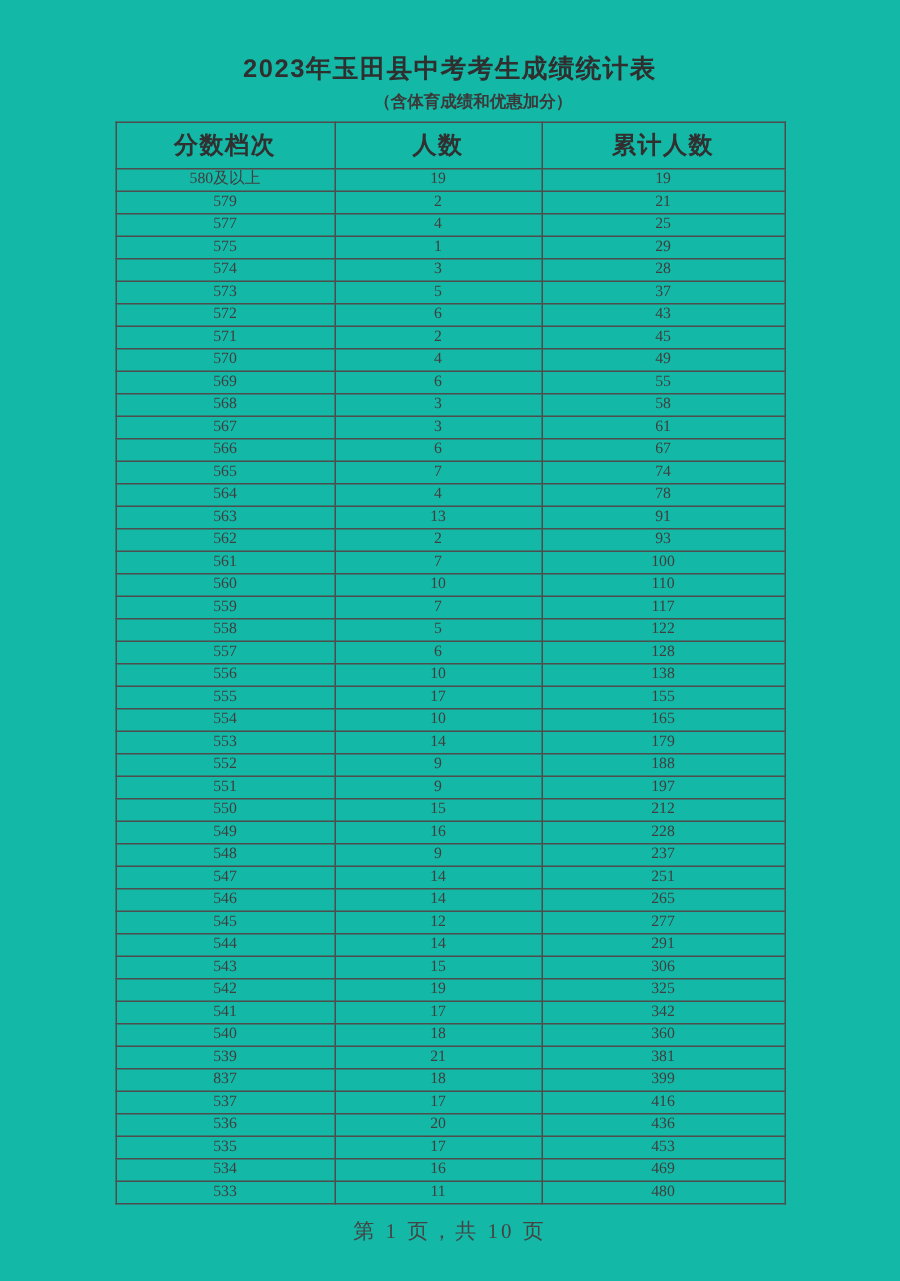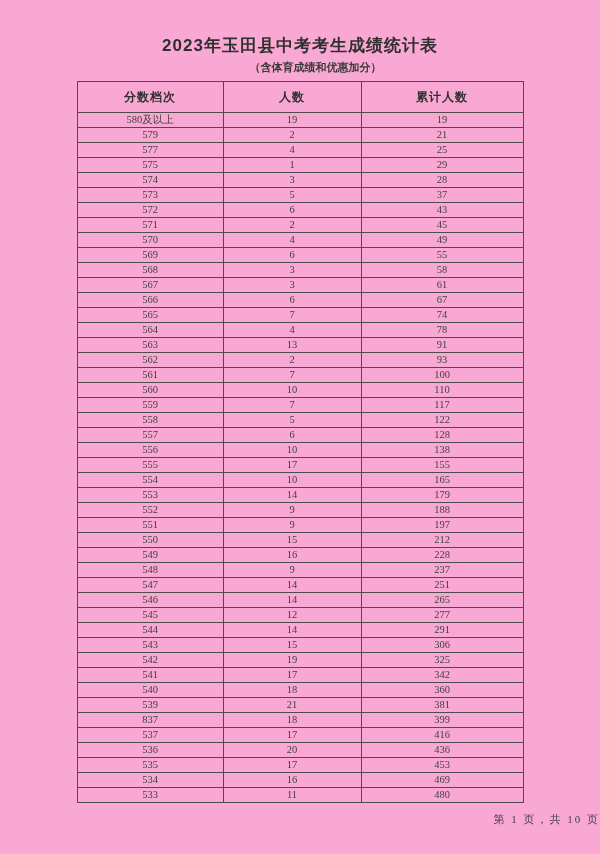--- a/index.html
+++ b/index.html
@@ -4,21 +4,21 @@
 <style>
   * { margin: 0; padding: 0; box-sizing: border-box; }
   html, body { background: #f4f4f4; }
   body { font-family: "Liberation Serif", "DejaVu Serif", serif; }
 
   .page {
     position: relative;
     width: 600px;
     height: 854px;
     margin: 0 auto;
-    background: #f9a8d4;
+    background: #14b8a6;
     color: #3c3c3c;
     overflow: hidden;
   }
 
   .doc-title {
     margin-top: 34px;
     text-align: center;
     font-family: "Liberation Sans", "DejaVu Sans", sans-serif;
     font-weight: 700;
     font-size: 17px;
@@ -51,37 +51,37 @@
     text-align: center;
     vertical-align: middle;
     overflow: hidden;
     white-space: nowrap;
   }
 
   .score-table th {
     height: 31px;
     font-family: "Liberation Sans", "DejaVu Sans", sans-serif;
     font-weight: 700;
-    font-size: 12px;
+    font-size: 16px;
     color: #303030;
     letter-spacing: 1px;
     margin-top: 16px;
   }
 
   .score-table td {
     height: 14px;
     line-height: 14px;
     font-size: 10.5px;
     color: #3f3f3f;
   }
 
   .page-footer {
     margin-top: 9px;
-    text-align: right;
-    font-size: 11px;
+    text-align: center;
+    font-size: 14px;
     letter-spacing: 2px;
     color: #444;
   }
 </style>
 </head>
 <body>
 
 <div class="page">
 
   <div class="doc-title">2023年玉田县中考考生成绩统计表</div>

